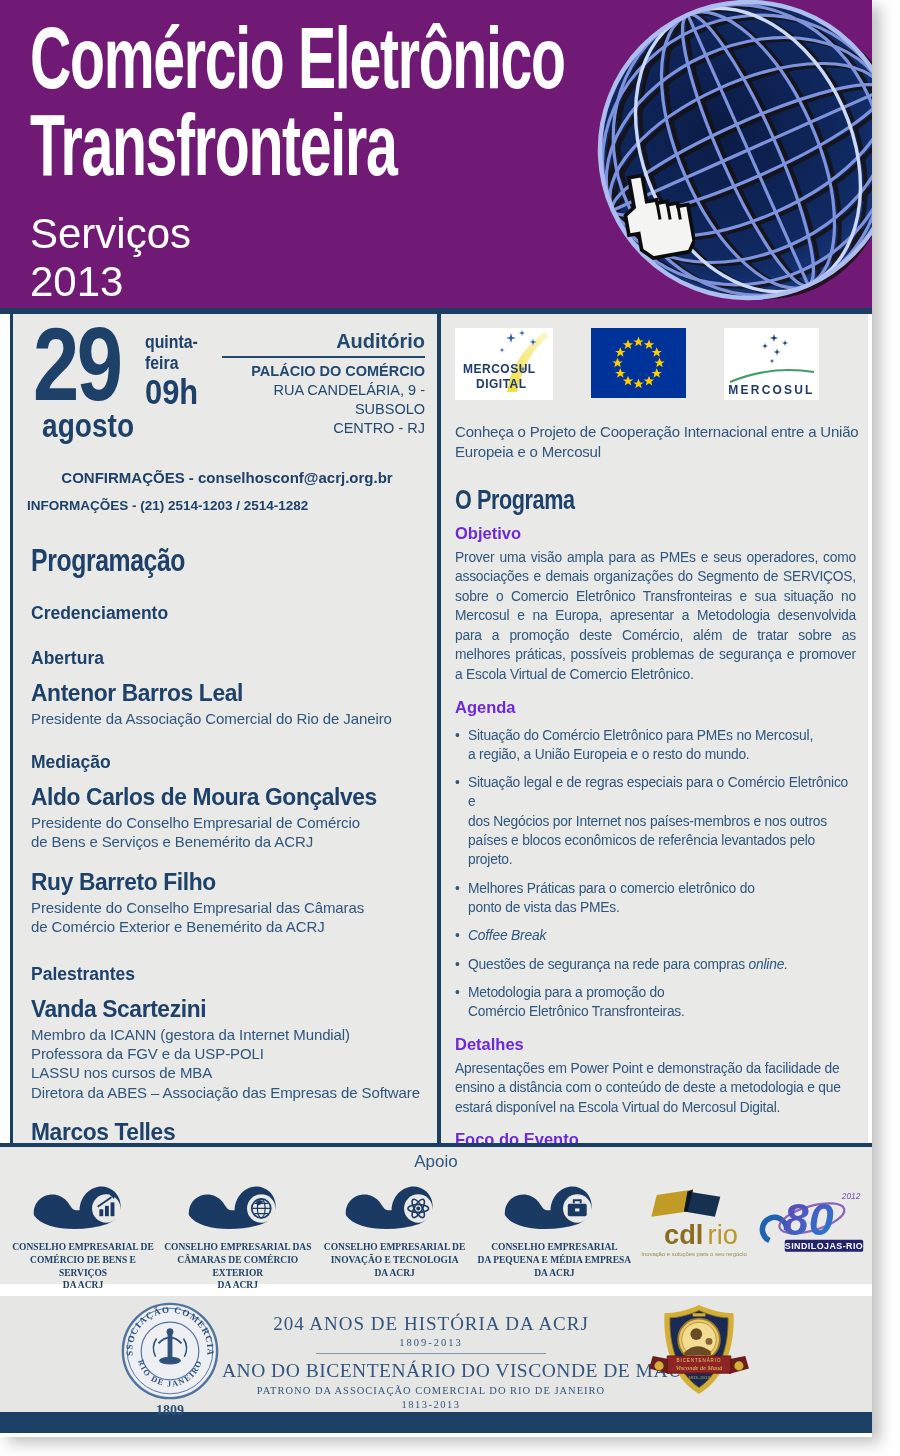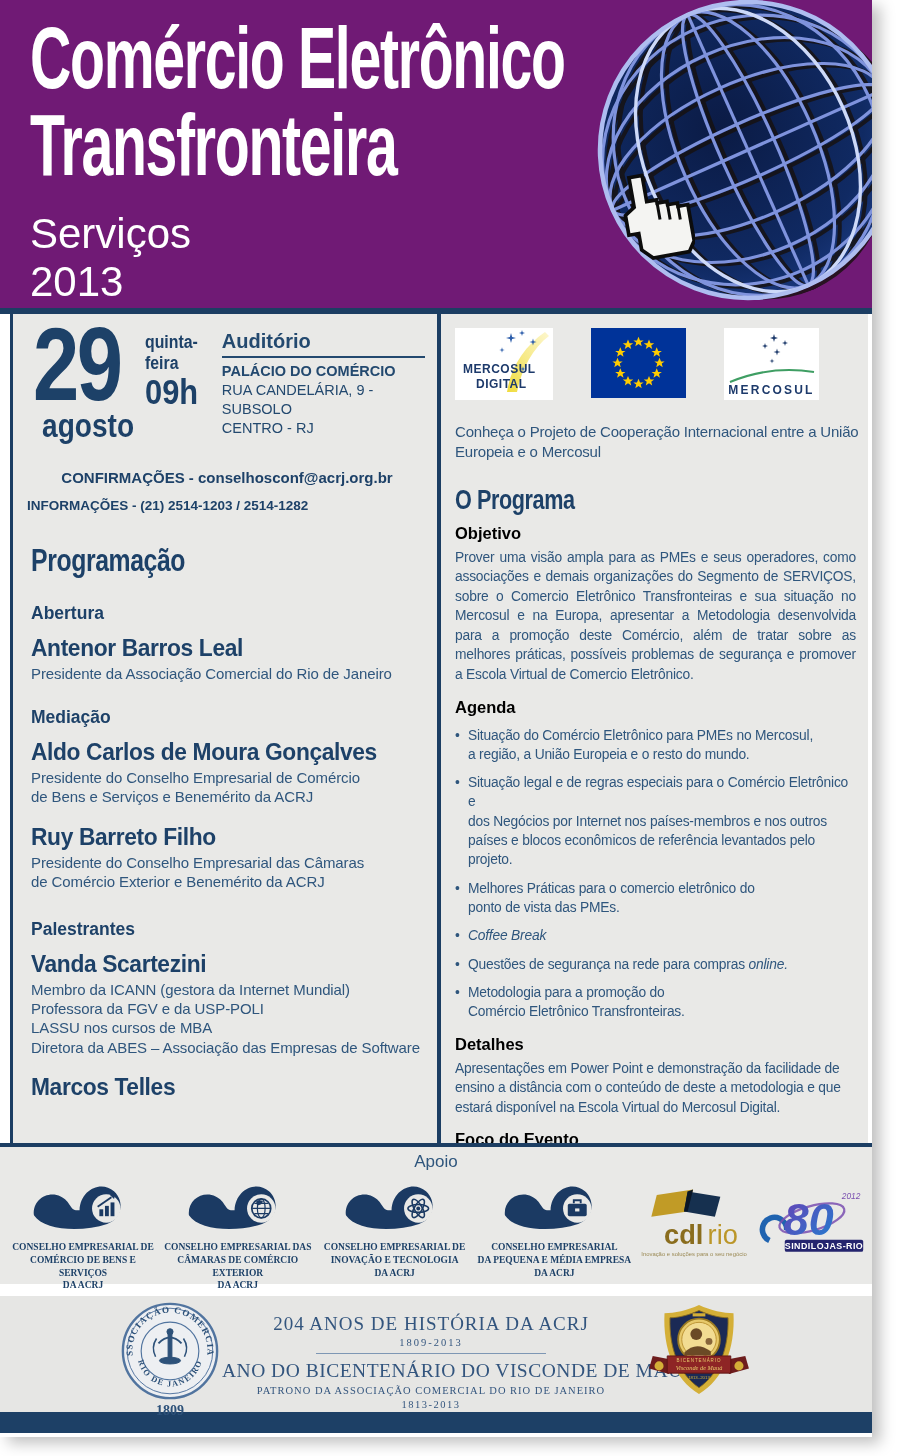--- a/index.html
+++ b/index.html
@@ -27,41 +27,41 @@
 
   
   .date-row{display:flex;justify-content:space-between;}
   .date-block{display:flex;margin-left:6px;}
   .d29wrap{text-align:center;}
   .d29{display:inline-block;font-weight:bold;font-size:104px;line-height:.78;letter-spacing:-3px;transform:scaleX(.8);transform-origin:0 20%;color:#1d4168;}
   .dmonth{display:inline-block;font-weight:bold;font-size:33px;color:#1d4168;transform:scaleX(.85);transform-origin:50% 50%;margin-top:2px;}
   .dright{margin-left:2px;padding-top:8px;}
   .dweek{display:inline-block;font-weight:bold;font-size:18px;color:#1d4168;transform:scaleX(.88);transform-origin:0 50%;}
   .dhour{display:inline-block;font-weight:bold;font-size:35px;color:#1d4168;transform:scaleX(.88);transform-origin:0 50%;line-height:1;}
-  .venue{margin-top:6px;margin-right:2px;color:#23496f;}
+  .venue{text-align:right;margin-top:6px;margin-right:2px;color:#23496f;}
   .venue-title{font-weight:bold;font-size:20px;border-bottom:2px solid #23496f;padding-bottom:3px;margin-bottom:4px;}
   .venue-name{font-weight:bold;font-size:14.5px;line-height:1.3;}
   .venue-line{font-size:14.5px;line-height:1.3;}
 
   .confirm{text-align:center;font-weight:bold;font-size:15px;color:#1d4168;margin-top:24px;}
   .inform{font-weight:bold;font-size:13.5px;color:#1d4168;margin-top:12px;}
 
   .h-cond{display:inline-block;font-weight:bold;letter-spacing:-.5px;white-space:nowrap;transform:scaleX(.8);transform-origin:0 60%;color:#1d4168;}
   .prog-heading{font-size:31px;margin:30px 0 0 4px;}
   .sec-label{font-weight:bold;font-size:17.5px;color:#1d4168;margin:24px 0 0 4px;}
   .spk{margin:10px 0 0 4px;}
   .spk-name{display:inline-block;font-weight:bold;font-size:24.5px;letter-spacing:-.4px;white-space:nowrap;transform:scaleX(.93);transform-origin:0 50%;color:#1d4168;}
   .spk-role{font-size:15px;line-height:1.28;color:#2f567d;margin-top:2px;letter-spacing:-.1px;}
 
   
   .logos{display:flex;gap:38px;margin-top:2px;}
   .lbox{background:#fff;}
   .caption{font-size:15px;letter-spacing:-.2px;line-height:1.35;color:#2f567d;margin-top:22px;width:405px;}
   .oprog-heading{font-size:27px;margin:22px 0 0 0;}
-  .sub-h{font-weight:bold;font-size:16.5px;color:#000000;margin-top:13px;}
+  .sub-h{font-weight:bold;font-size:16.5px;color:#6d28d9;margin-top:13px;}
   .para{font-size:13.8px;letter-spacing:-.2px;line-height:1.42;color:#2f567d;margin-top:5px;}
   .just{text-align:justify;}
   .bullet{display:flex;margin-top:9px;font-size:13.8px;letter-spacing:-.2px;line-height:1.4;color:#2f567d;}
   .bullet .dot{width:13px;flex:0 0 13px;color:#2f567d;}
 
   
   .apoio{background:#e9e9e7;height:137px;box-sizing:border-box;padding-top:5px;}
   .apoio-title{text-align:center;font-size:17px;color:#2f567d;}
   .apoio-row{display:flex;justify-content:space-between;padding:2px 6px 0 6px;}
   .acell{text-align:center;}
@@ -171,20 +171,21 @@
           <div class="venue-line">RUA CANDELÁRIA, 9 - SUBSOLO</div>
           <div class="venue-line">CENTRO - RJ</div>
         </div>
       </div>
 
       <div class="confirm">CONFIRMAÇÕES - conselhosconf@acrj.org.br</div>
       <div class="inform">INFORMAÇÕES - (21) 2514-1203 / 2514-1282</div>
 
       <div><span class="h-cond prog-heading">Programação</span></div>
 
+      <div class="sec-label">Credenciamento</div>
 
       <div class="sec-label">Abertura</div>
       <div class="spk">
         <span class="spk-name">Antenor Barros Leal</span>
         <div class="spk-role pre">Presidente da Associação Comercial do Rio de Janeiro</div>
       </div>
 
       <div class="sec-label">Mediação</div>
       <div class="spk">
         <span class="spk-name">Aldo Carlos de Moura Gonçalves</span>

